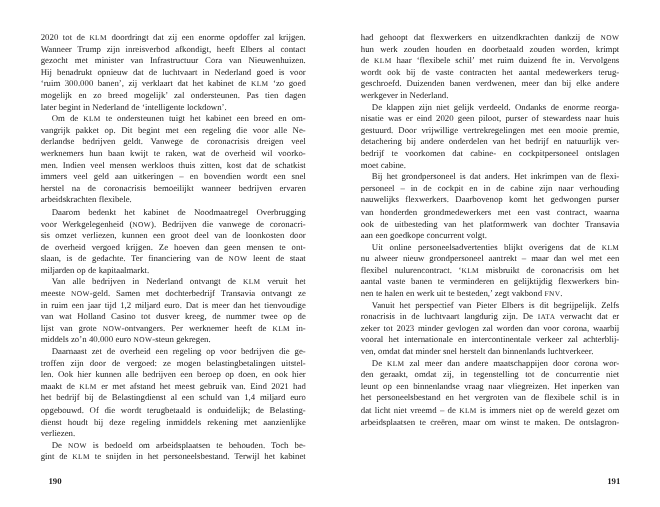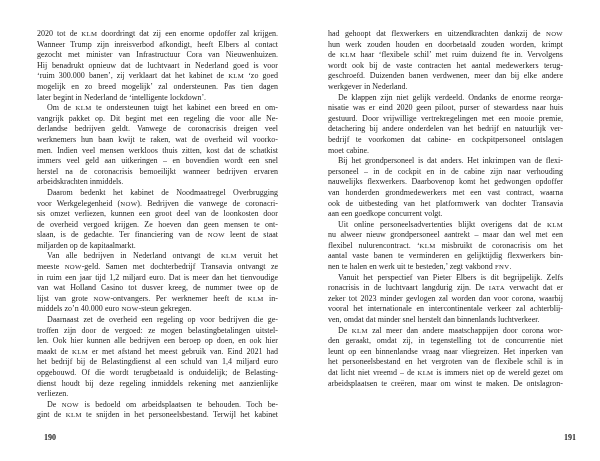--- a/index.html
+++ b/index.html
@@ -45,21 +45,21 @@
   }
   .folio {
     position: absolute;
     top: 433px;
     font-size: 8px;
     line-height: 10px;
     color: #1c1c1c;
     font-weight: bold;
   }
   .folio.left  { left: 44px; }
-  .folio.right { right: 24px; }
+  .folio.right { right: 36px; }
 </style>
 </head>
 <body>
 
 <div class="spread">
 
   <section>
     <div class="textblock left">
         <div class="para">
           <div class="line">2020 tot de <span class="sc">KLM</span> doordringt dat zij een enorme opdoffer zal krijgen.</div>
@@ -71,21 +71,21 @@
           <div class="line lastline">later begint in Nederland de ‘intelligente lockdown’.</div>
         </div>
         <div class="para indent">
           <div class="line">Om de <span class="sc">KLM</span> te ondersteunen tuigt het kabinet een breed en om-</div>
           <div class="line">vangrijk pakket op. Dit begint met een regeling die voor alle Ne-</div>
           <div class="line">derlandse bedrijven geldt. Vanwege de coronacrisis dreigen veel</div>
           <div class="line">werknemers hun baan kwijt te raken, wat de overheid wil voorko-</div>
           <div class="line">men. Indien veel mensen werkloos thuis zitten, kost dat de schatkist</div>
           <div class="line">immers veel geld aan uitkeringen – en bovendien wordt een snel</div>
           <div class="line">herstel na de coronacrisis bemoeilijkt wanneer bedrijven ervaren</div>
-          <div class="line lastline">arbeidskrachten inmiddels.</div>
+          <div class="line lastline">arbeidskrachten flexibele.</div>
         </div>
         <div class="para indent">
           <div class="line">Daarom bedenkt het kabinet de Noodmaatregel Overbrugging</div>
           <div class="line">voor Werkgelegenheid (<span class="sc">NOW</span>). Bedrijven die vanwege de coronacri-</div>
           <div class="line">sis omzet verliezen, kunnen een groot deel van de loonkosten door</div>
           <div class="line">de overheid vergoed krijgen. Ze hoeven dan geen mensen te ont-</div>
           <div class="line">slaan, is de gedachte. Ter financiering van de <span class="sc">NOW</span> leent de staat</div>
           <div class="line lastline">miljarden op de kapitaalmarkt.</div>
         </div>
         <div class="para indent">
@@ -128,21 +128,21 @@
           <div class="line">De klappen zijn niet gelijk verdeeld. Ondanks de enorme reorga-</div>
           <div class="line">nisatie was er eind 2020 geen piloot, purser of stewardess naar huis</div>
           <div class="line">gestuurd. Door vrijwillige vertrekregelingen met een mooie premie,</div>
           <div class="line">detachering bij andere onderdelen van het bedrijf en natuurlijk ver-</div>
           <div class="line">bedrijf te voorkomen dat cabine- en cockpitpersoneel ontslagen</div>
           <div class="line lastline">moet cabine.</div>
         </div>
         <div class="para indent">
           <div class="line">Bij het grondpersoneel is dat anders. Het inkrimpen van de flexi-</div>
           <div class="line">personeel – in de cockpit en in de cabine zijn naar verhouding</div>
-          <div class="line">nauwelijks flexwerkers. Daarbovenop komt het gedwongen opdoffer</div>
+          <div class="line">nauwelijks flexwerkers. Daarbovenop komt het gedwongen purser</div>
           <div class="line">van honderden grondmedewerkers met een vast contract, waarna</div>
           <div class="line">ook de uitbesteding van het platformwerk van dochter Transavia</div>
           <div class="line lastline">aan een goedkope concurrent volgt.</div>
         </div>
         <div class="para indent">
           <div class="line">Uit online personeelsadvertenties blijkt overigens dat de <span class="sc">KLM</span></div>
           <div class="line">nu alweer nieuw grondpersoneel aantrekt – maar dan wel met een</div>
           <div class="line">flexibel nulurencontract. ‘<span class="sc">KLM</span> misbruikt de coronacrisis om het</div>
           <div class="line">aantal vaste banen te verminderen en gelijktijdig flexwerkers bin-</div>
           <div class="line lastline">nen te halen en werk uit te besteden,’ zegt vakbond <span class="sc">FNV</span>.</div>

